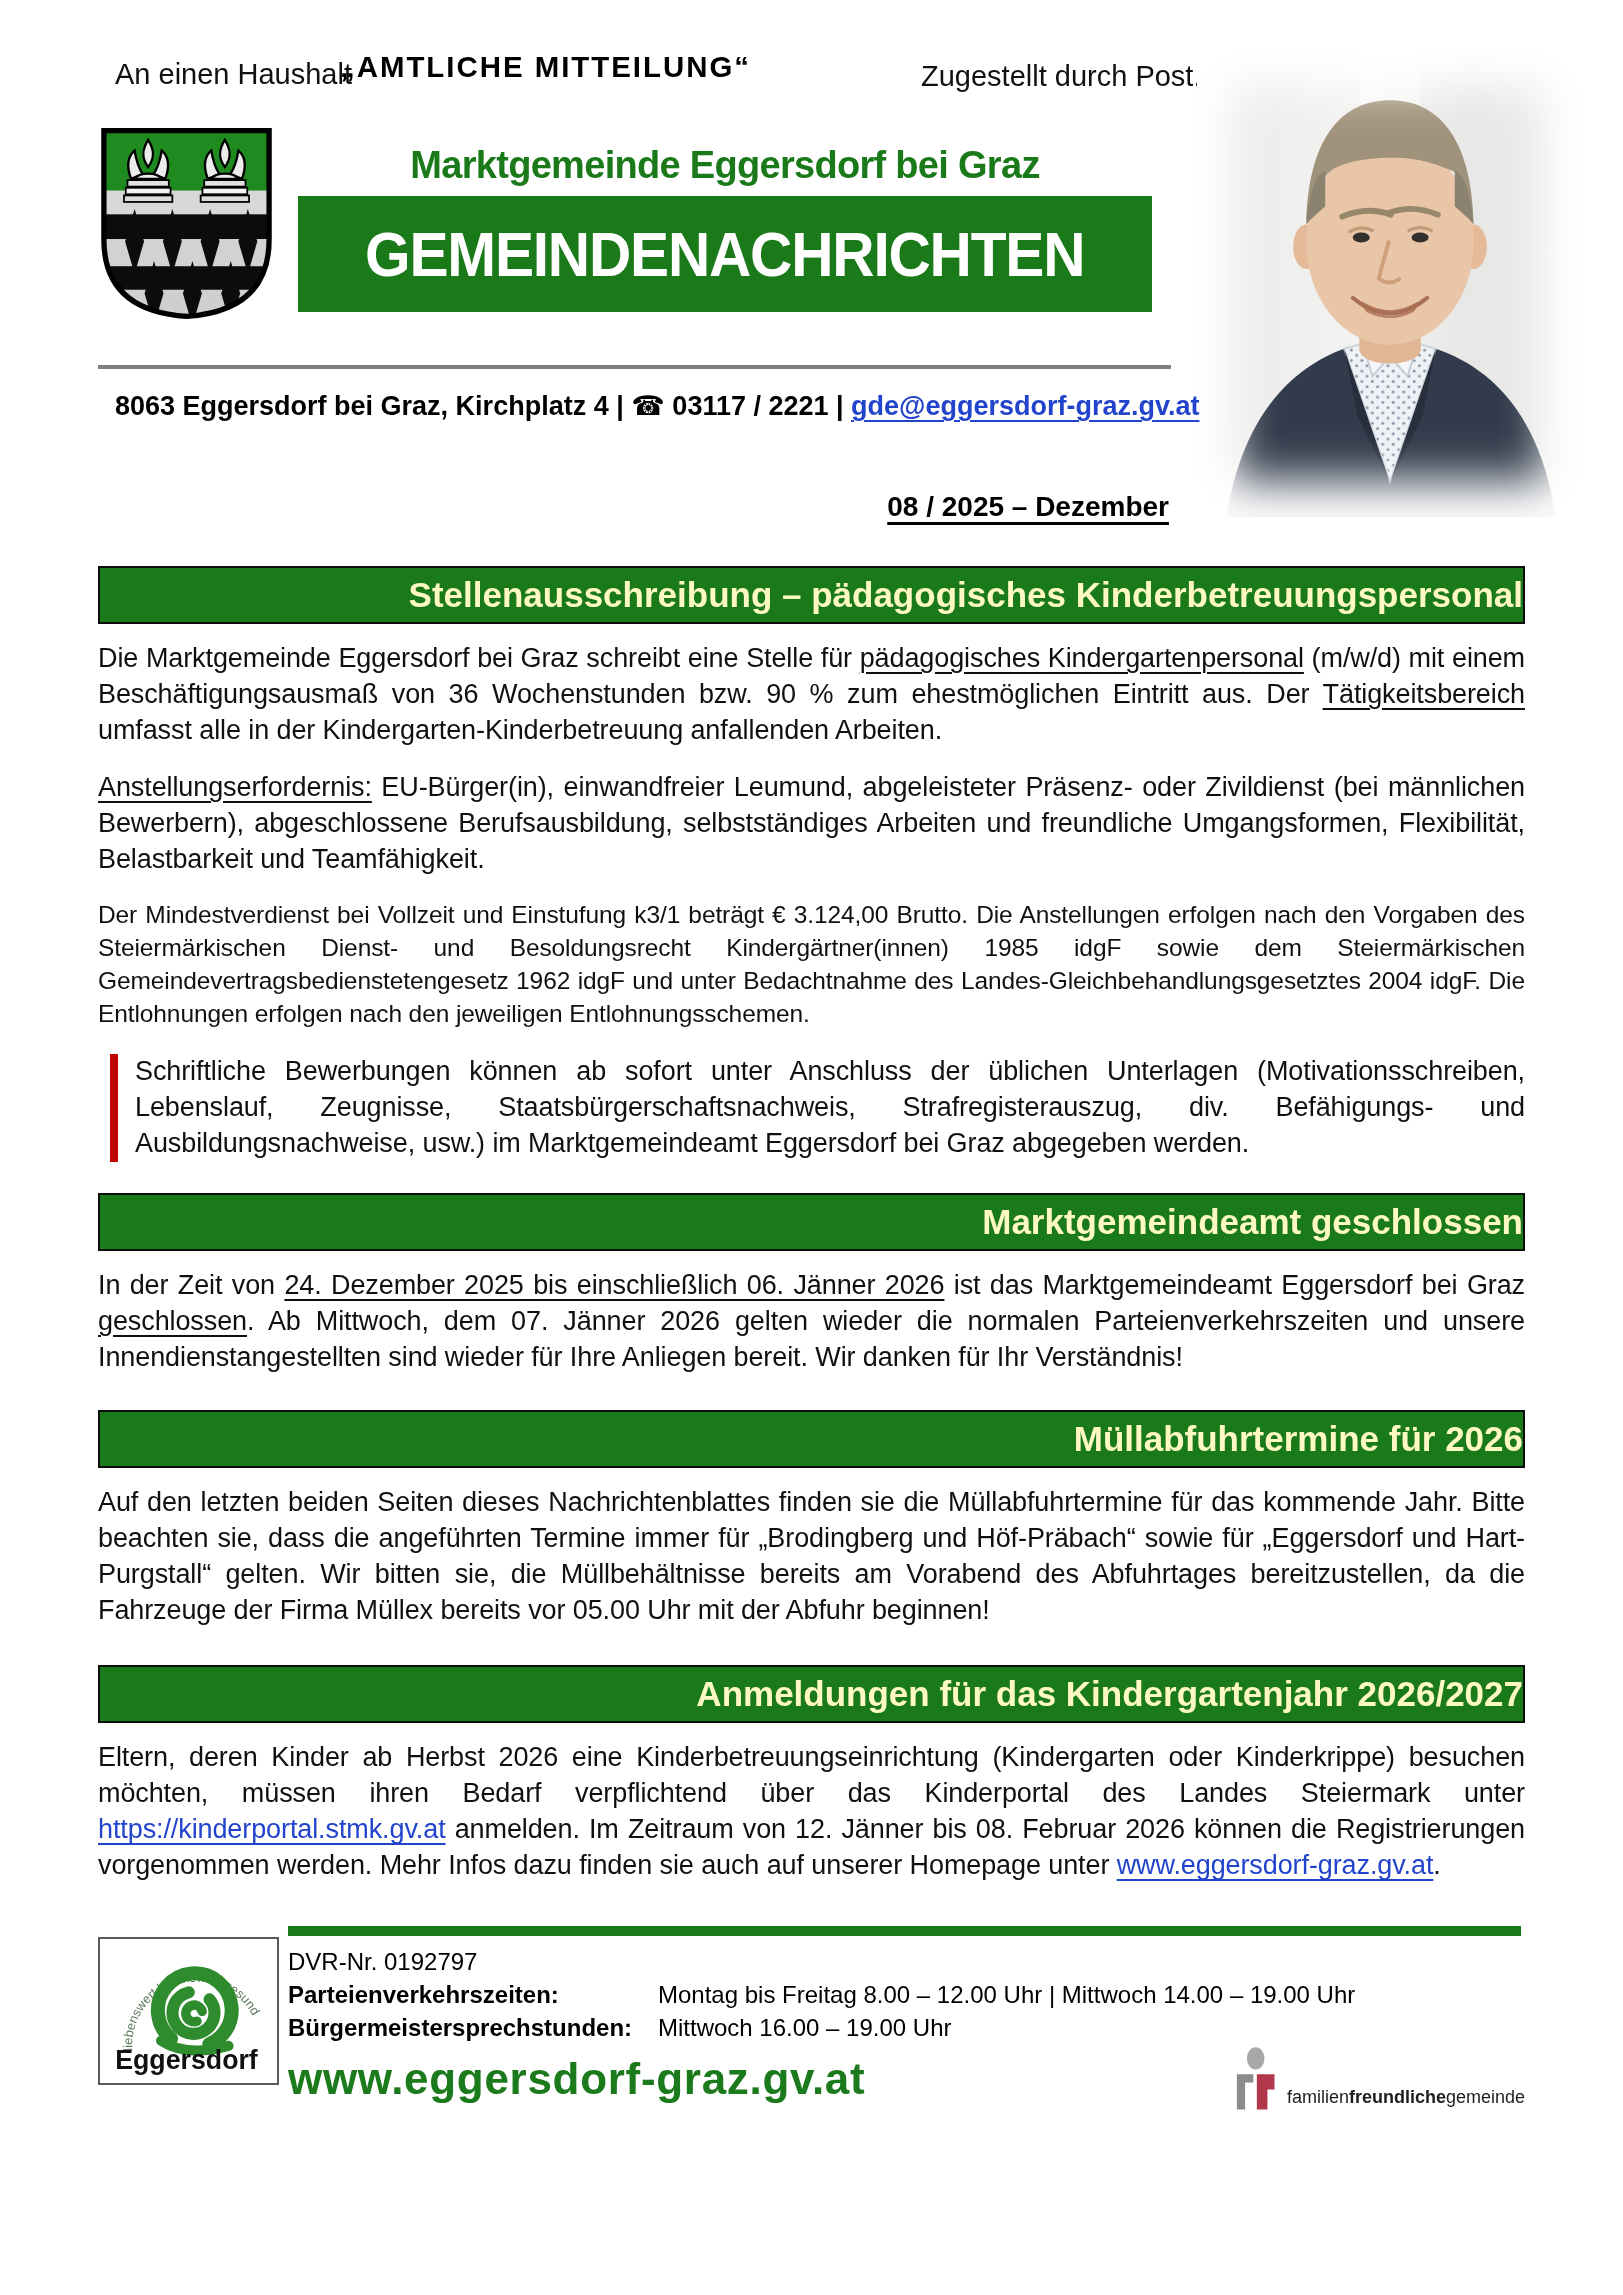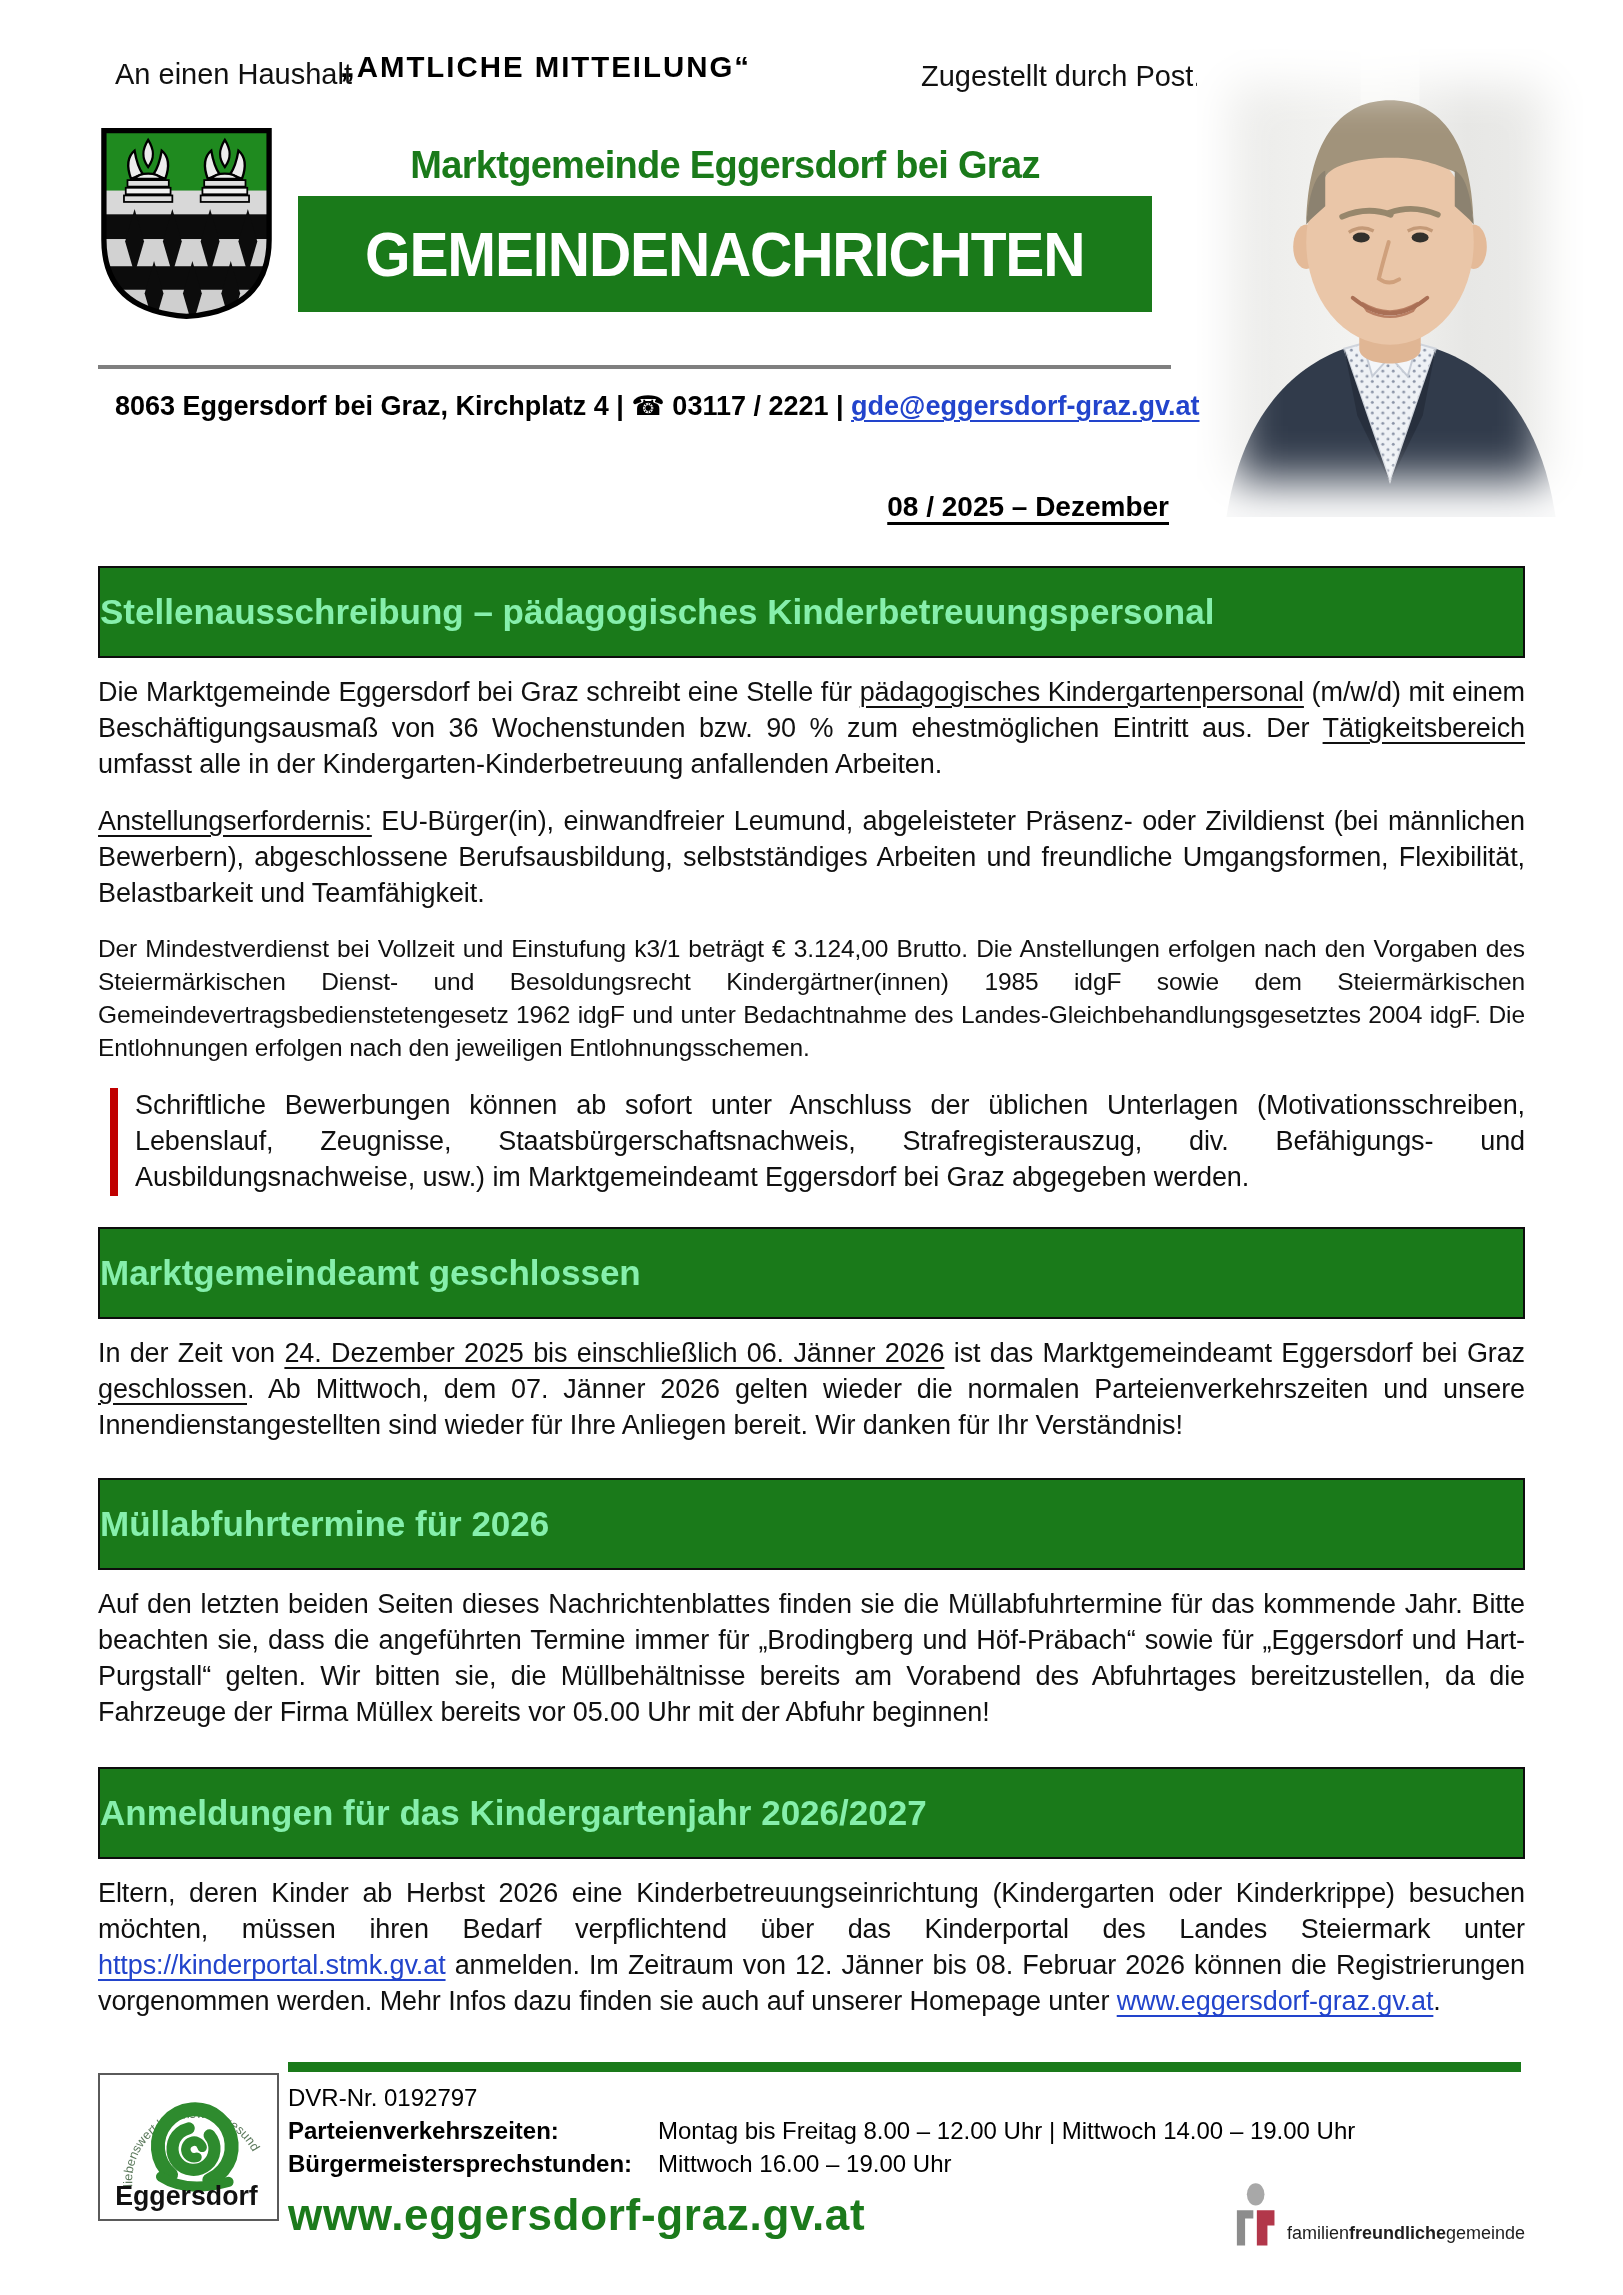--- a/index.html
+++ b/index.html
@@ -18,22 +18,22 @@
     display:flex;align-items:center;justify-content:center;}
   .main-banner span{color:#fff;font-weight:bold;font-size:63px;letter-spacing:-1.3px;transform:scaleX(.93);white-space:nowrap;}
   .photo-wrap{position:absolute;left:1197px;top:49px;width:386px;height:468px;}
   .photo-wrap .vignette{position:absolute;inset:0;box-shadow:inset 0 0 46px 36px #ffffff;pointer-events:none;}
   .divider{position:absolute;left:98px;top:365px;width:1073px;height:3.9px;background:#7f7f7f;}
   .address{position:absolute;left:115px;top:390px;font-size:27px;font-weight:bold;color:#000;white-space:nowrap;}
   .issue{position:absolute;right:454px;top:491px;font-size:28px;font-weight:bold;color:#000;
     text-decoration:underline;text-decoration-thickness:2.6px;text-underline-offset:5.9px;}
   
   .content{margin:0 98px;width:1427px;}
-  .sec-banner{background:#1a7a1a;border:2.6px solid #0d0d0d;color:#86efac;text-align:left;
-    font-size:35px;font-weight:bold;padding:24px 0;}
+  .sec-banner{background:#1a7a1a;border:2.6px solid #0d0d0d;color:#fef9c3;text-align:right;
+    font-size:35px;font-weight:bold;padding:7px 0;}
   .mt48{margin-top:31px}.mt52{margin-top:34px}.mt56{margin-top:37px}
   p.body{font-size:27px;line-height:1.33;text-align:justify;margin:17px 0 0 0;letter-spacing:-0.1px;}
   p.body.sp{margin-top:21px;}
   p.small{font-size:24.5px;line-height:1.34;text-align:justify;margin:22px 0 0 0;letter-spacing:-0.1px;}
   p.redbar{border-left:8.5px solid #c00000;padding-left:17px;margin-top:23.6px;margin-left:12px;}
   .u{text-decoration:underline;text-decoration-thickness:2px;text-underline-offset:4.6px;}
   a.link{color:#2244cc;text-decoration:underline;text-decoration-thickness:2px;text-underline-offset:4.6px;cursor:pointer;}
   
   .footer{position:relative;margin:42px 98px 0;height:222px;}
   .logo-box{position:absolute;left:0;top:10.5px;width:177px;height:144px;border:2px solid #5a5a5a;background:#fff;}

